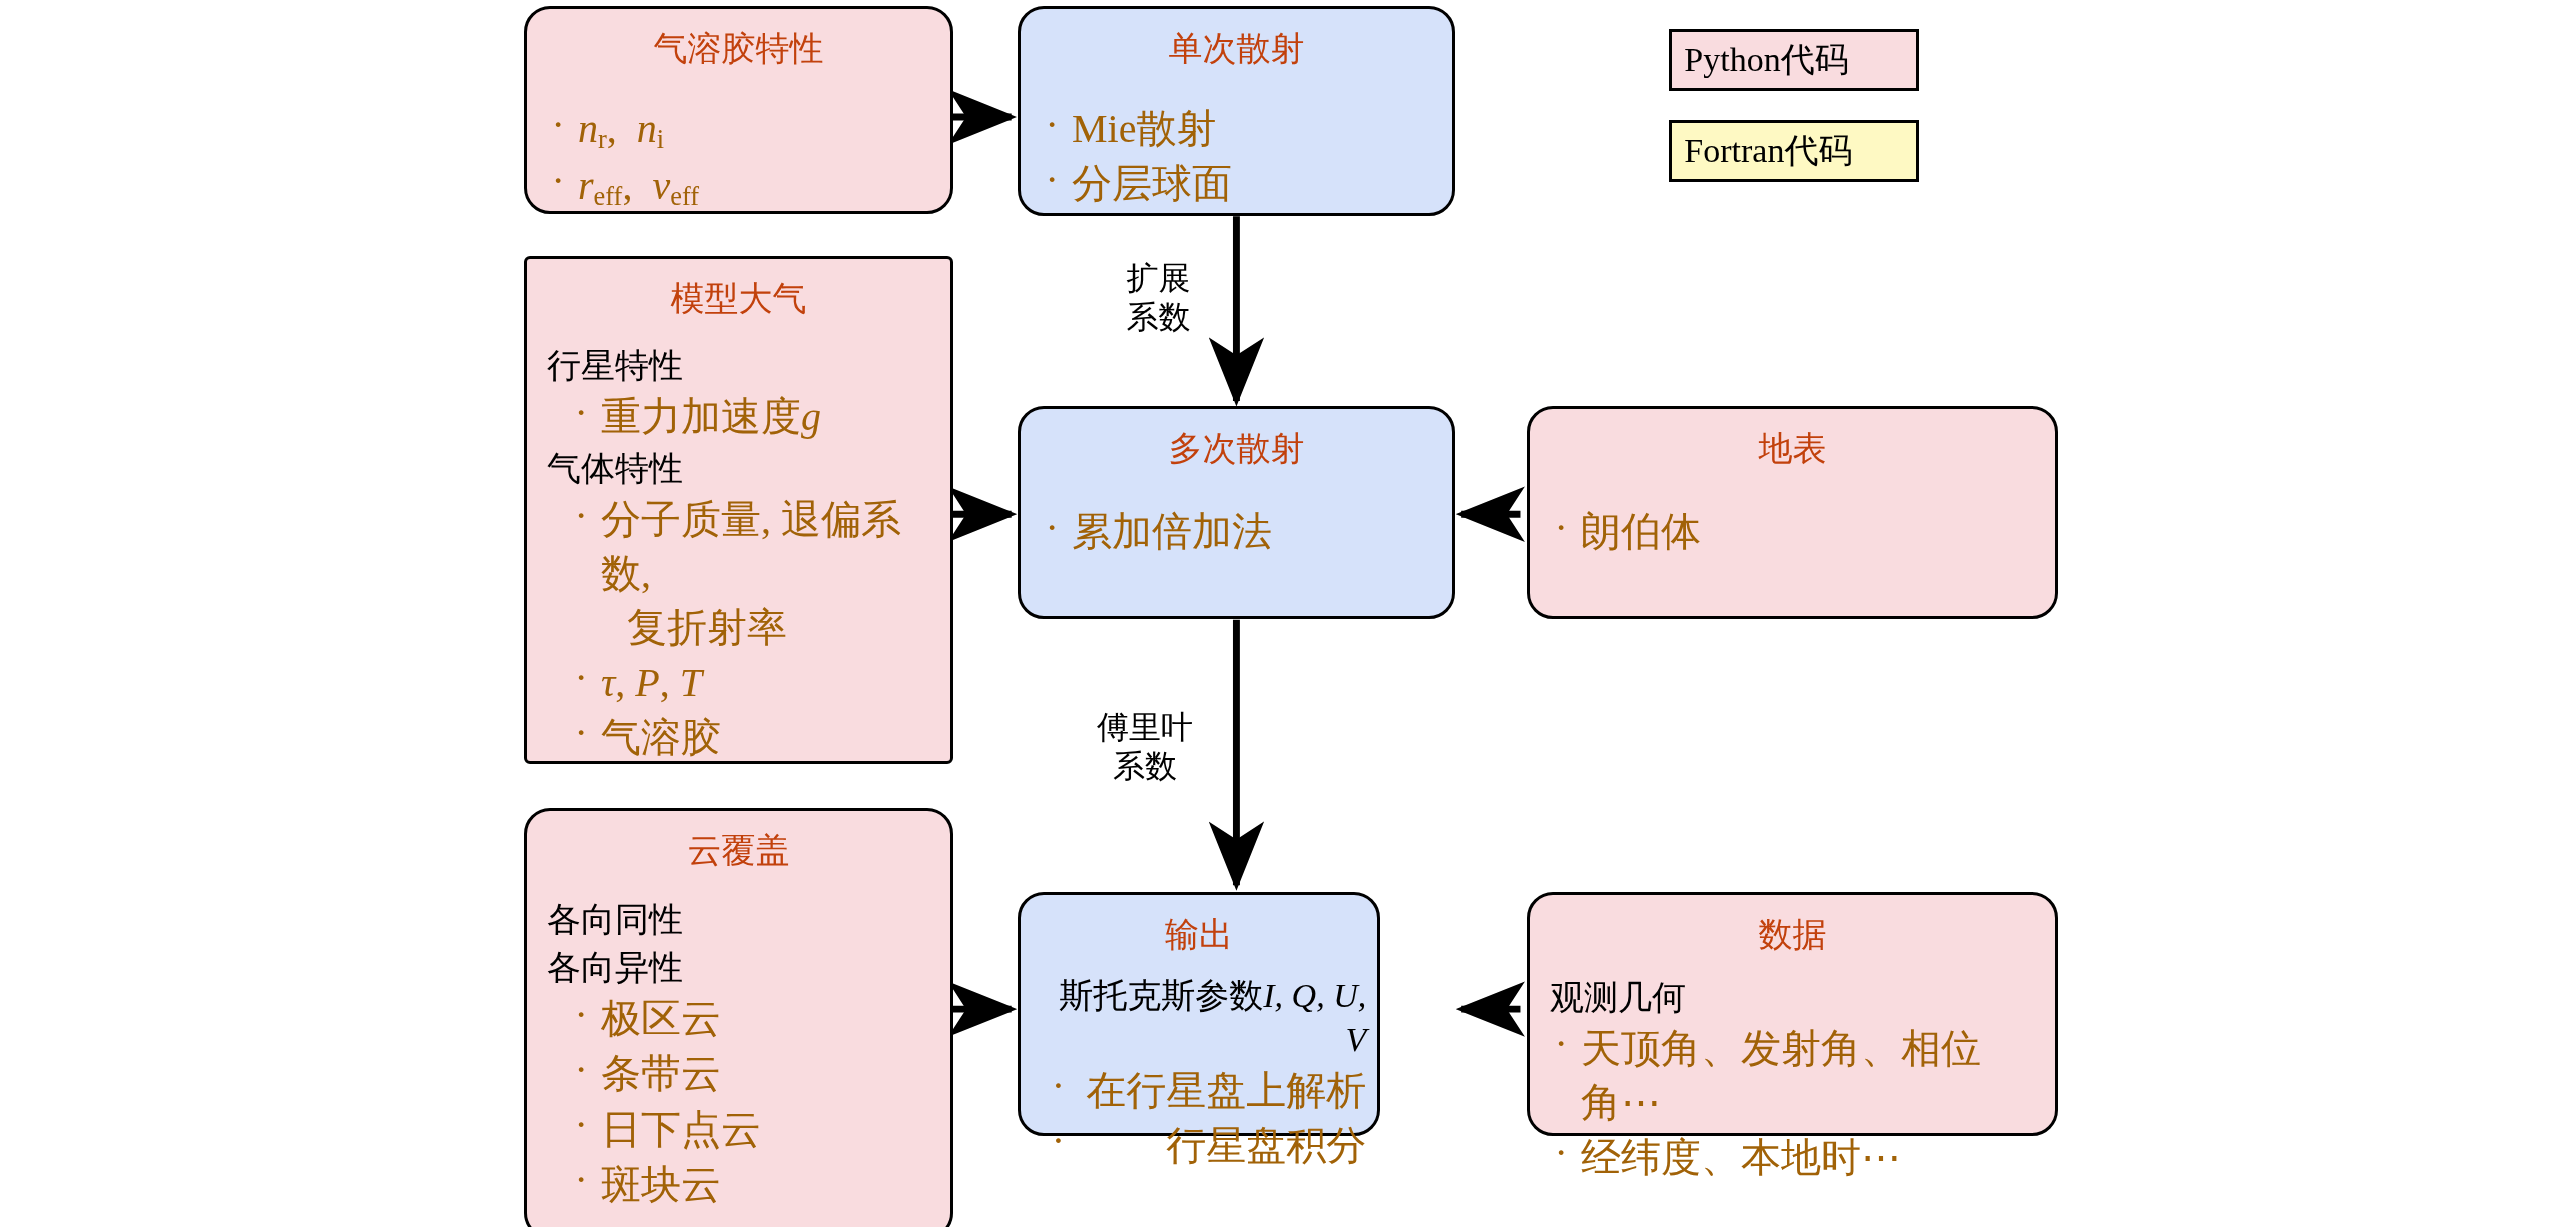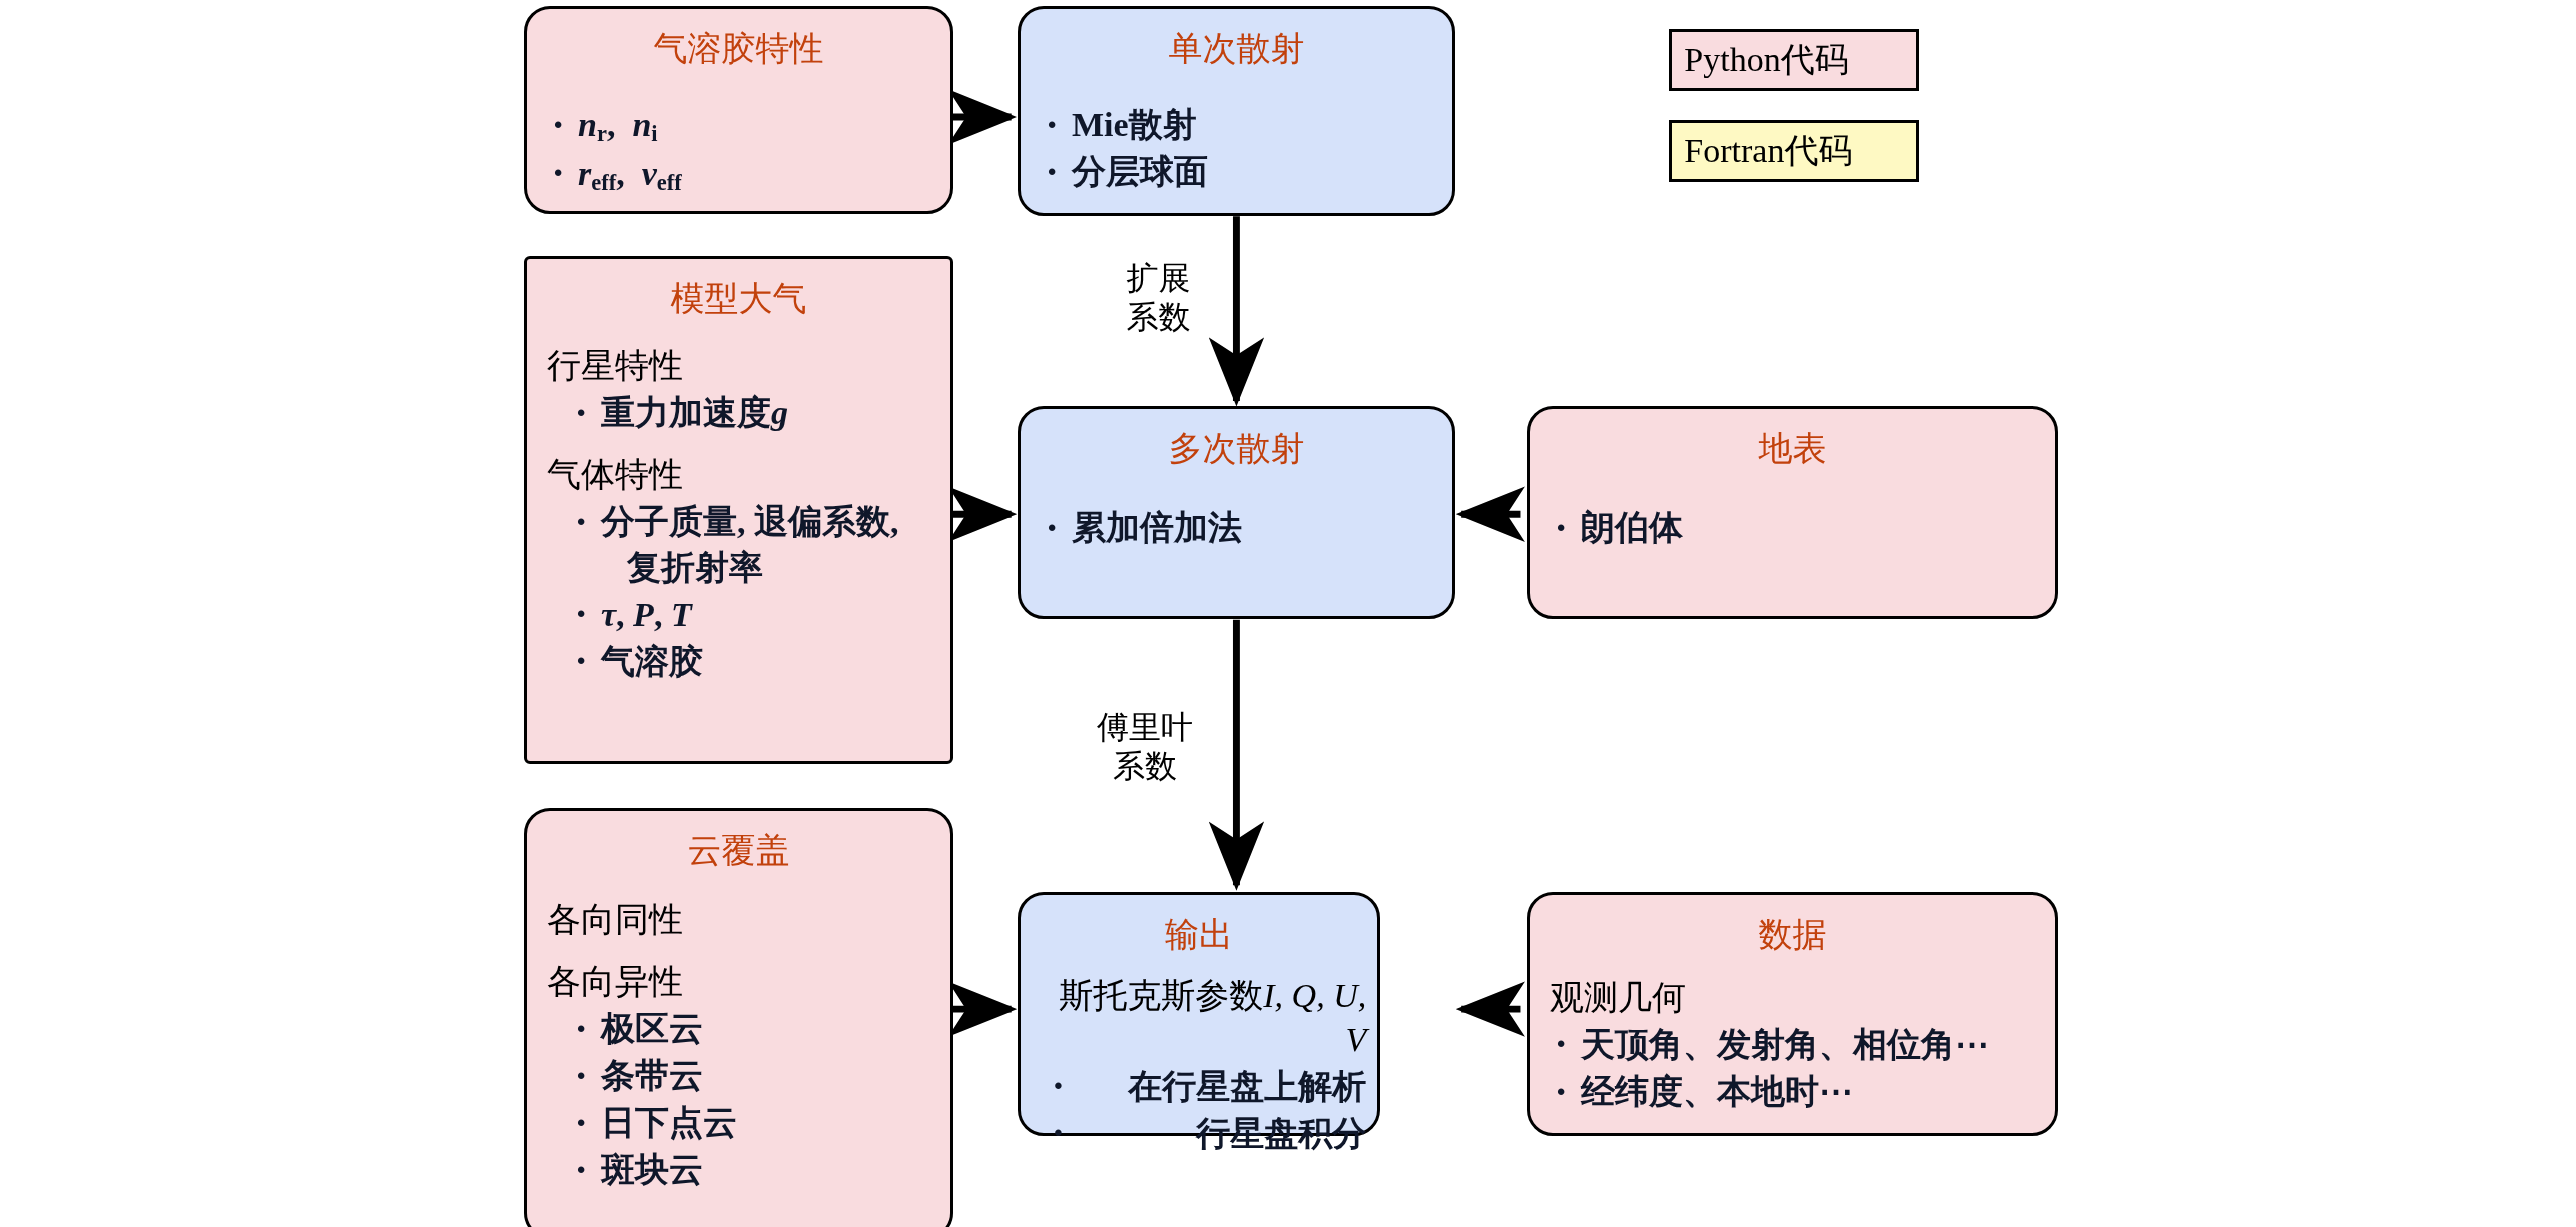--- a/index.html
+++ b/index.html
@@ -34,37 +34,36 @@
     white-space: nowrap;
   }
   .node-body {
     margin-top: 23px;
     padding: 0 20px;
   }
   .grp-head {
     font-size: 34px;
     line-height: 1.32;
     color: #000;
-    margin-top: 17px;
+    margin-top: 3px;
   }
   .grp-head:first-child { margin-top: 0; }
 
   ul.bullets {
     list-style: none;
     margin: 0;
     padding: 0;
   }
   ul.bullets li {
-    font-size: 34px;
+    font-size: 40px;
     line-height: 1.34;
-    color: #0f172a;
+    color: #a16207;
     position: relative;
     padding-left: 31px;
     margin: 1.5px 0;
-    font-weight: bold;
   }
   ul.bullets li::before {
     content: "\00B7";
     position: absolute;
     left: 4.6px;
     top: -4.6px;
     font-size: 40px;
     line-height: 1.34;
   }
   ul.bullets.indented { padding-left: 23px; }

